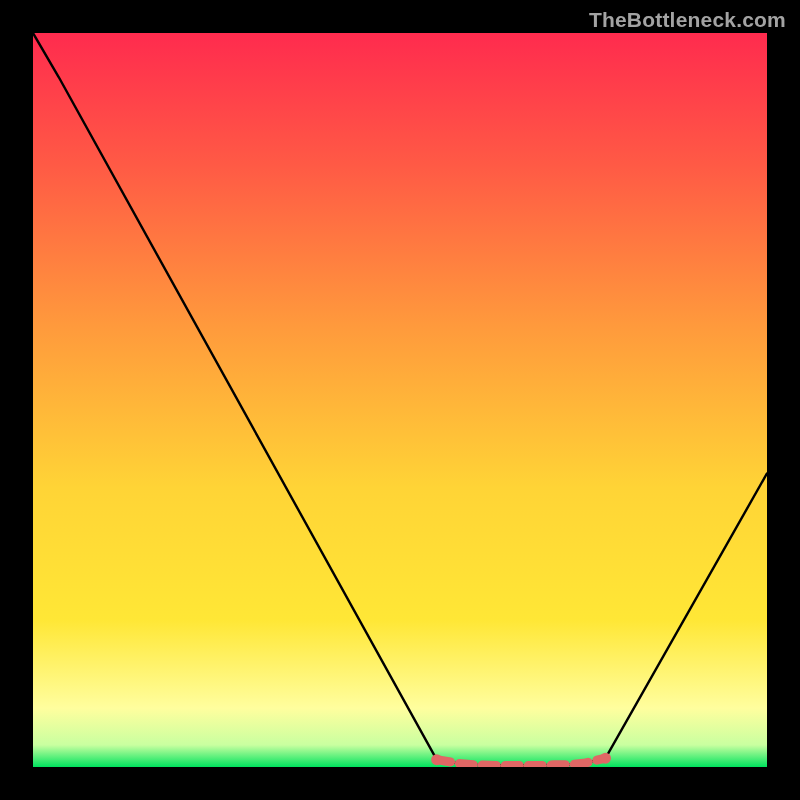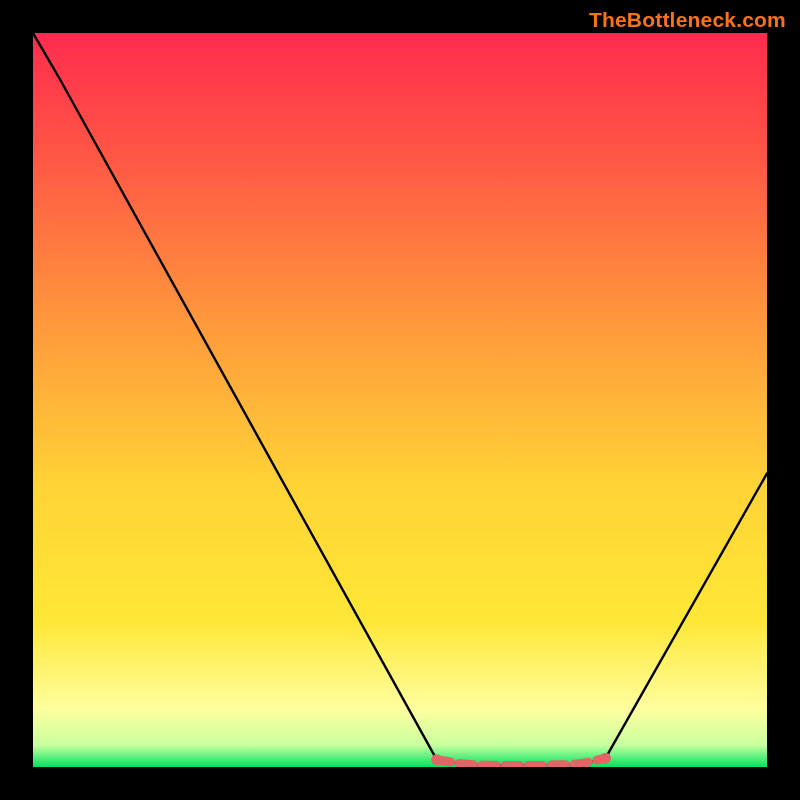--- a/index.html
+++ b/index.html
@@ -14,21 +14,21 @@
   .stage {
     position: relative;
     width: 800px;
     height: 800px;
     background: #000;
   }
   .watermark {
     position: absolute;
     top: 8px;
     right: 14px;
-    color: #f97316;
+    color: #a3a3a3;
     font-size: 21px;
     font-weight: 600;
     letter-spacing: 0.2px;
     z-index: 5;
   }
   .plot-area {
     position: absolute;
     left: 33px;
     top: 33px;
     width: 734px;

